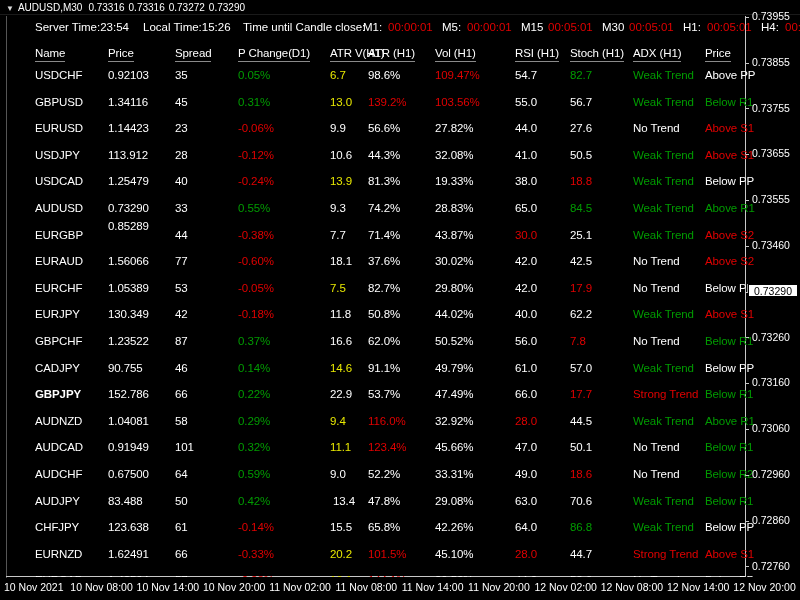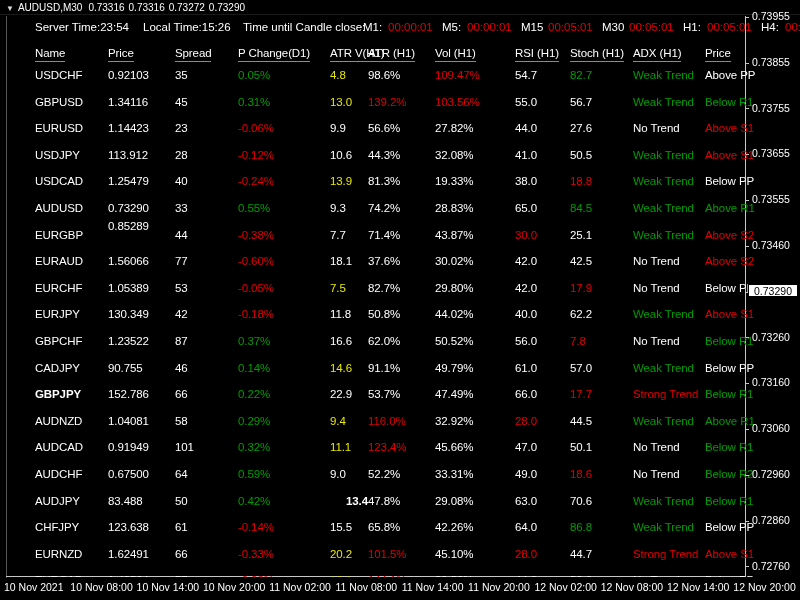--- a/index.html
+++ b/index.html
@@ -166,21 +166,21 @@
       <div class="cell hdr" style="left: 368px; top: 46px;">ATR (H1)</div>
       <div class="cell hdr" style="left: 435px; top: 46px;">Vol (H1)</div>
       <div class="cell hdr" style="left: 515px; top: 46px;">RSI (H1)</div>
       <div class="cell hdr" style="left: 570px; top: 46px;">Stoch (H1)</div>
       <div class="cell hdr" style="left: 633px; top: 46px;">ADX (H1)</div>
       <div class="cell hdr" style="left: 705px; top: 46px;">Price</div>
       <div class="cell c-white" style="left: 35px; top: 68px;">USDCHF</div>
       <div class="cell c-white" style="left: 108px; top: 68px;">0.92103</div>
       <div class="cell c-white" style="left: 175px; top: 68px;">35</div>
       <div class="cell c-green" style="left: 238px; top: 68px;">0.05%</div>
-      <div class="cell c-yellow" style="left: 330px; top: 68px;">4.8</div>
+      <div class="cell c-yellow" style="left: 330px; top: 68px;">6.7</div>
       <div class="cell c-white" style="left: 368px; top: 68px;">98.6%</div>
       <div class="cell c-red" style="left: 435px; top: 68px;">109.47%</div>
       <div class="cell c-white" style="left: 515px; top: 68px;">54.7</div>
       <div class="cell c-green" style="left: 570px; top: 68px;">82.7</div>
       <div class="cell c-green" style="left: 633px; top: 68px;">Weak Trend</div>
       <div class="cell c-white" style="left: 705px; top: 68px;">Above PP</div>
       <div class="cell c-white" style="left: 35px; top: 94.6px;">GBPUSD</div>
       <div class="cell c-white" style="left: 108px; top: 94.6px;">1.34116</div>
       <div class="cell c-white" style="left: 175px; top: 94.6px;">45</div>
       <div class="cell c-green" style="left: 238px; top: 94.6px;">0.31%</div>
@@ -342,21 +342,21 @@
       <div class="cell c-white" style="left: 368px; top: 467px;">52.2%</div>
       <div class="cell c-white" style="left: 435px; top: 467px;">33.31%</div>
       <div class="cell c-white" style="left: 515px; top: 467px;">49.0</div>
       <div class="cell c-red" style="left: 570px; top: 467px;">18.6</div>
       <div class="cell c-white" style="left: 633px; top: 467px;">No Trend</div>
       <div class="cell c-green" style="left: 705px; top: 467px;">Below R2</div>
       <div class="cell c-white" style="left: 35px; top: 493.6px;">AUDJPY</div>
       <div class="cell c-white" style="left: 108px; top: 493.6px;">83.488</div>
       <div class="cell c-white" style="left: 175px; top: 493.6px;">50</div>
       <div class="cell c-green" style="left: 238px; top: 493.6px;">0.42%</div>
-      <div class="cell c-white" style="left: 346px; top: 493.6px; font-weight: bold;">13.4</div>
+      <div class="cell c-white" style="left: 333px; top: 493.6px;">13.4</div>
       <div class="cell c-white" style="left: 368px; top: 493.6px;">47.8%</div>
       <div class="cell c-white" style="left: 435px; top: 493.6px;">29.08%</div>
       <div class="cell c-white" style="left: 515px; top: 493.6px;">63.0</div>
       <div class="cell c-white" style="left: 570px; top: 493.6px;">70.6</div>
       <div class="cell c-green" style="left: 633px; top: 493.6px;">Weak Trend</div>
       <div class="cell c-green" style="left: 705px; top: 493.6px;">Below R1</div>
       <div class="cell c-white" style="left: 35px; top: 520.2px;">CHFJPY</div>
       <div class="cell c-white" style="left: 108px; top: 520.2px;">123.638</div>
       <div class="cell c-white" style="left: 175px; top: 520.2px;">61</div>
       <div class="cell c-red" style="left: 238px; top: 520.2px;">-0.14%</div>

